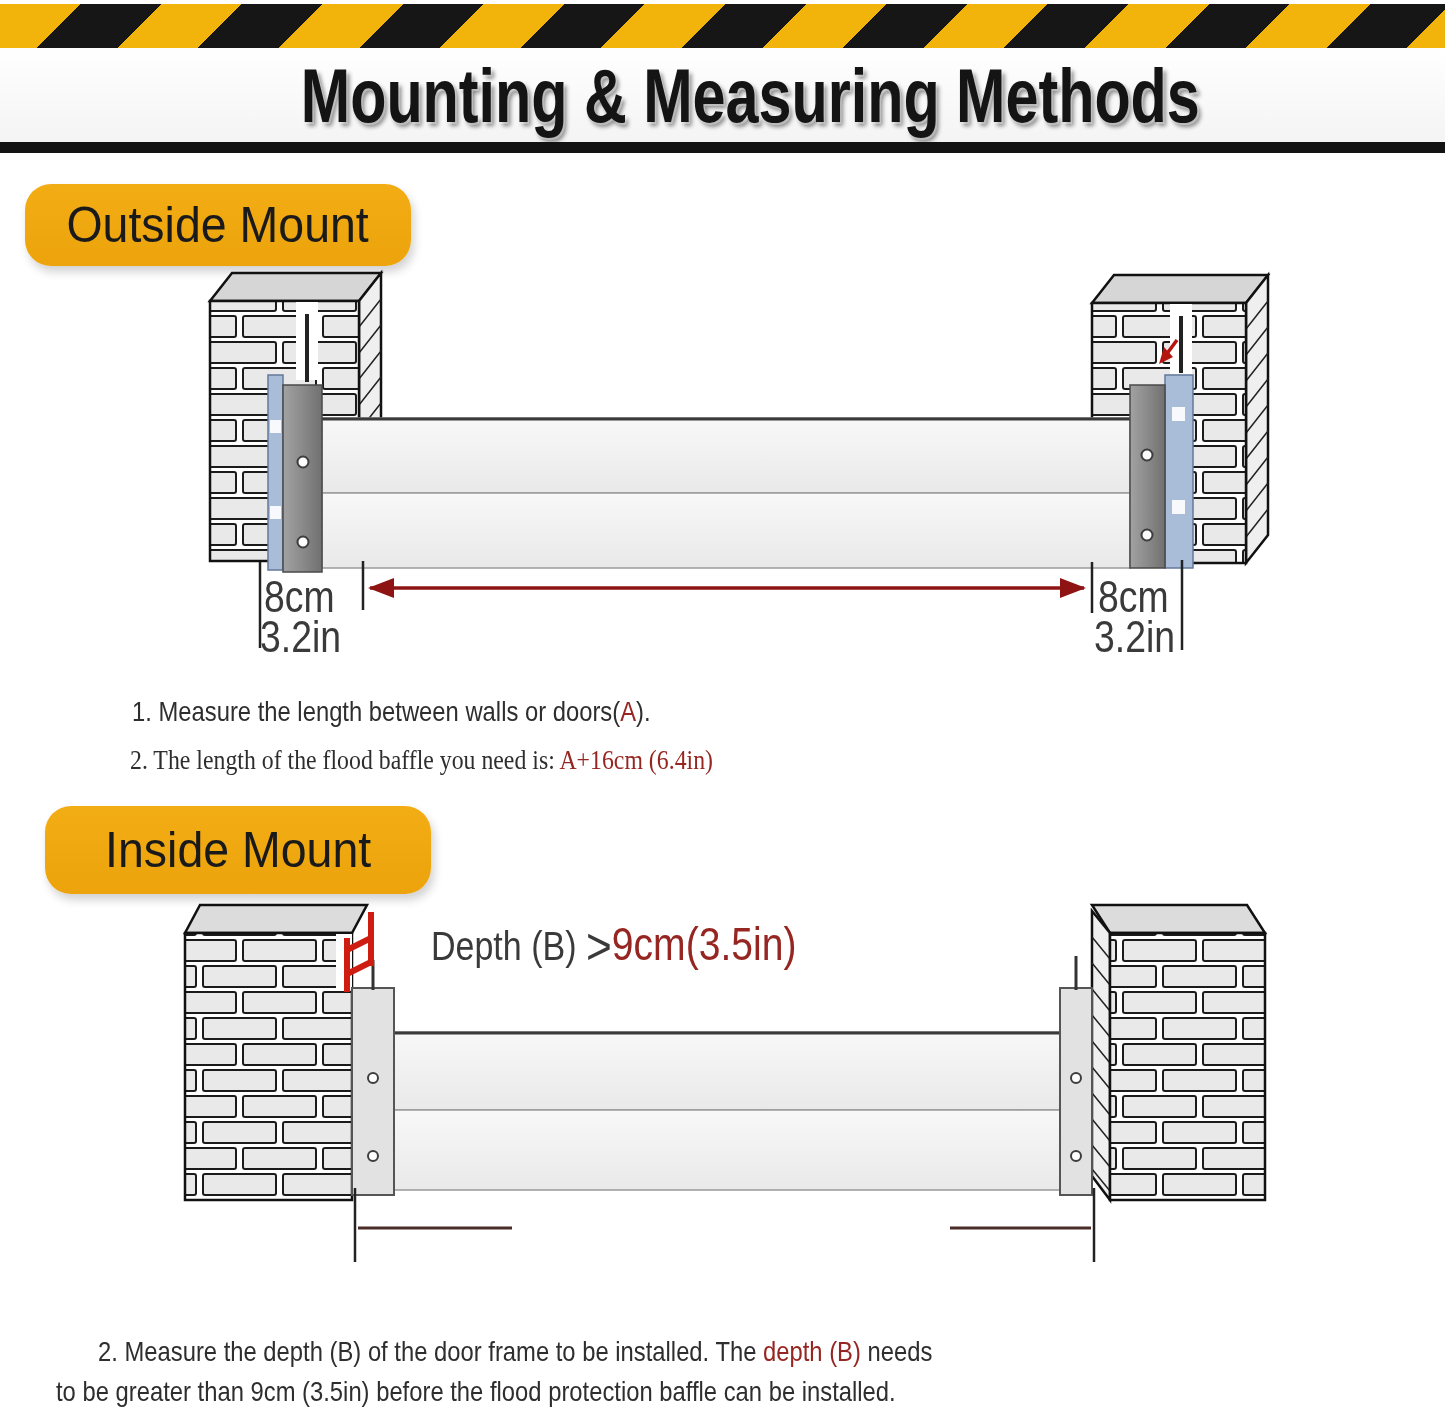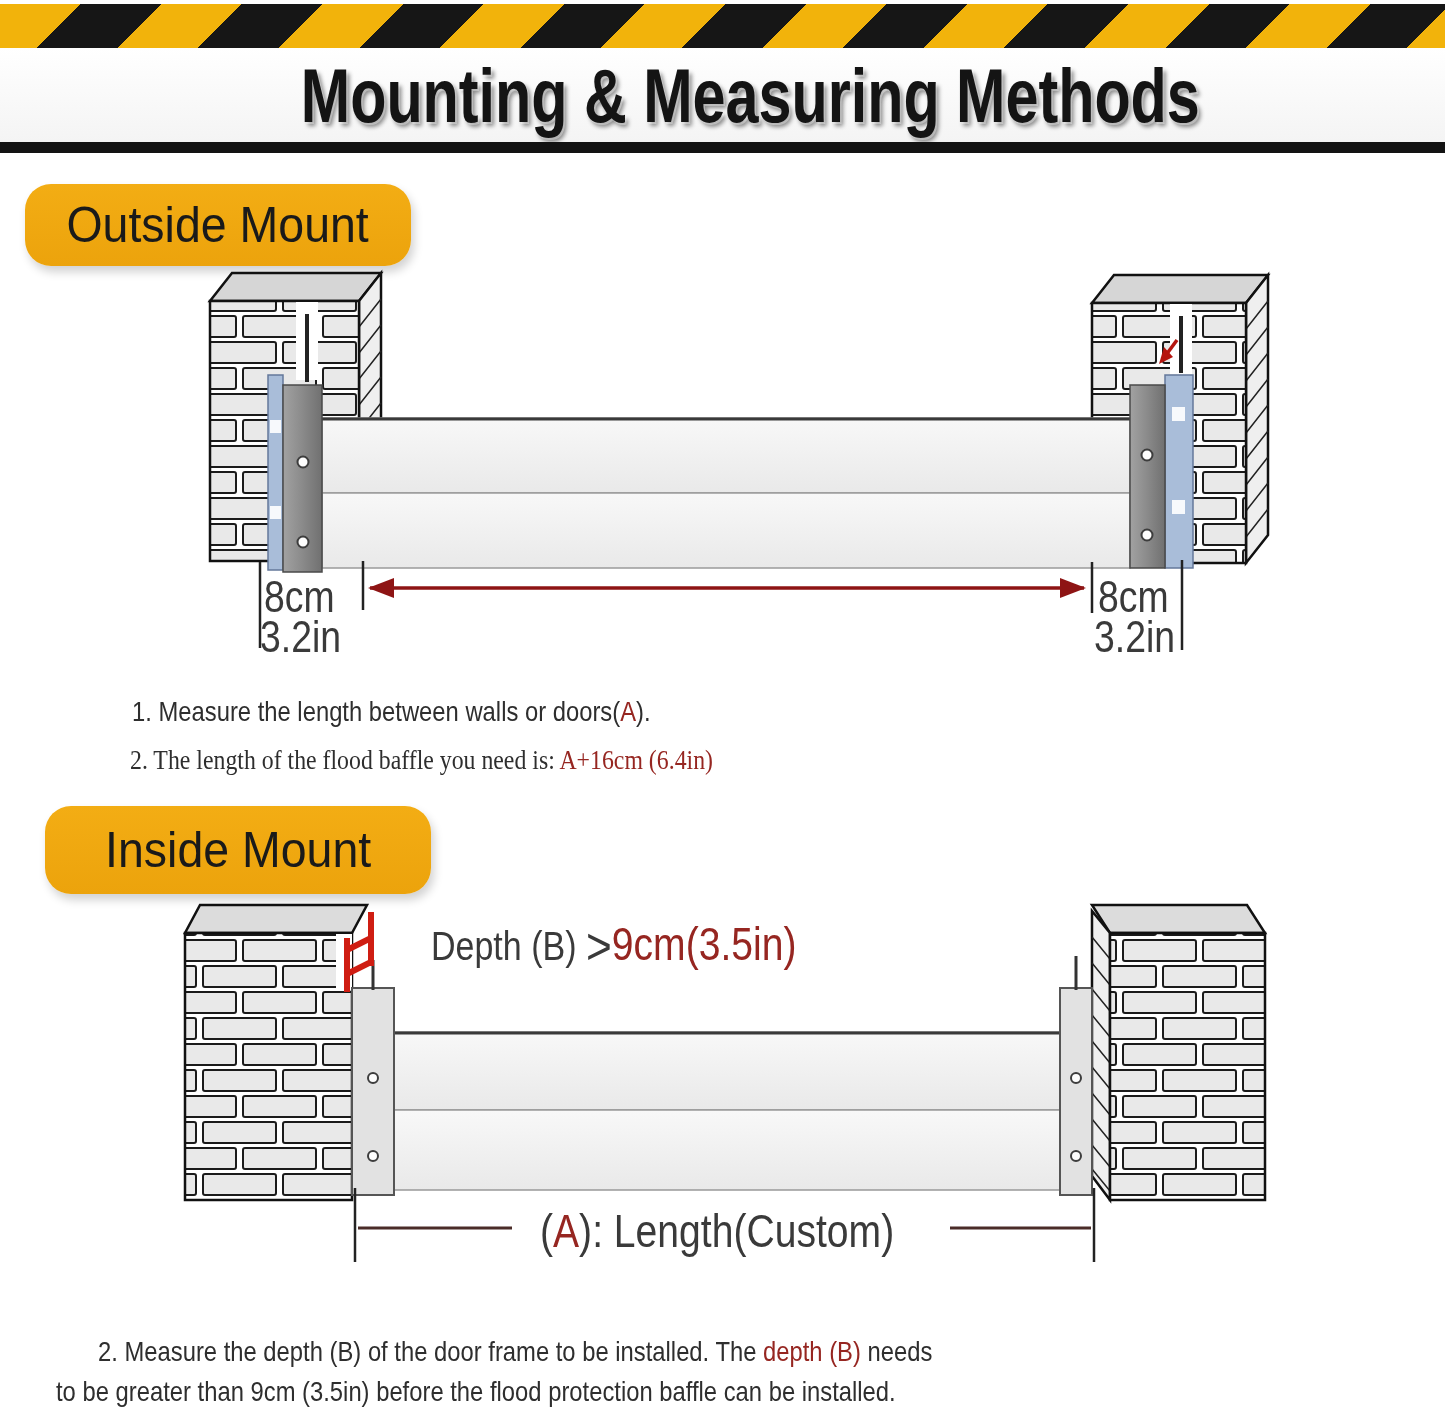--- a/index.html
+++ b/index.html
@@ -210,23 +210,20 @@
   <div class="lbl instr" style="left:132px; top:696px;">
     <span class="sq"><span>1. Measure the length between walls or doors(</span><span class="maroon">A</span><span>).</span></span>
   </div>
   <div class="lbl instr" style="left:130px; top:744px;font-family:Liberation Serif, serif;">
     <span class="sq"><span>2. The length of the flood baffle you need is: </span><span class="maroon">A+16cm (6.4in)</span></span>
   </div>
 
   <div class="lbl depth" style="left:400px; top:916px;margin-left:31px;">
     <span class="sq"><span>Depth (B) </span><span class="gt">&gt;</span><span class="dred maroon">9cm(3.5in)</span></span>
   </div>
-  <div class="lbl alabel" style="left:540px; top:1204px;">
-    <span class="sq"><span>(</span><span class="maroon">A</span><span>): Length(Custom)</span></span>
-  </div>
 
   <div class="lbl instr" style="left:98px; top:1336px;">
     <span class="sq"><span>2. Measure the depth (B) of the door frame to be installed. The </span><span class="maroon">depth (B)</span><span> needs</span></span>
   </div>
   <div class="lbl instr" style="left:56px; top:1376px;">
     <span class="sq">to be greater than 9cm (3.5in) before the flood protection baffle can be installed.</span>
   </div>
 
 </div>
 

